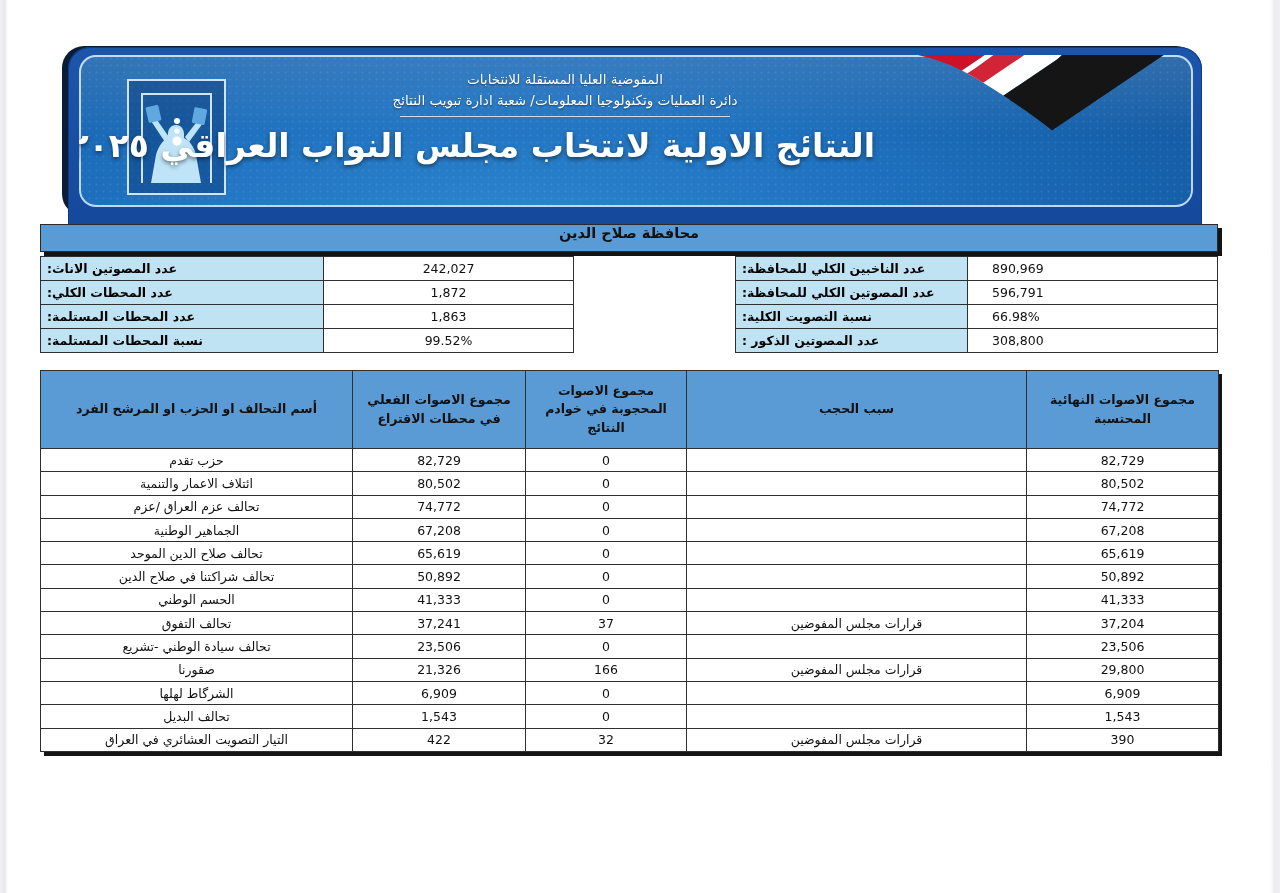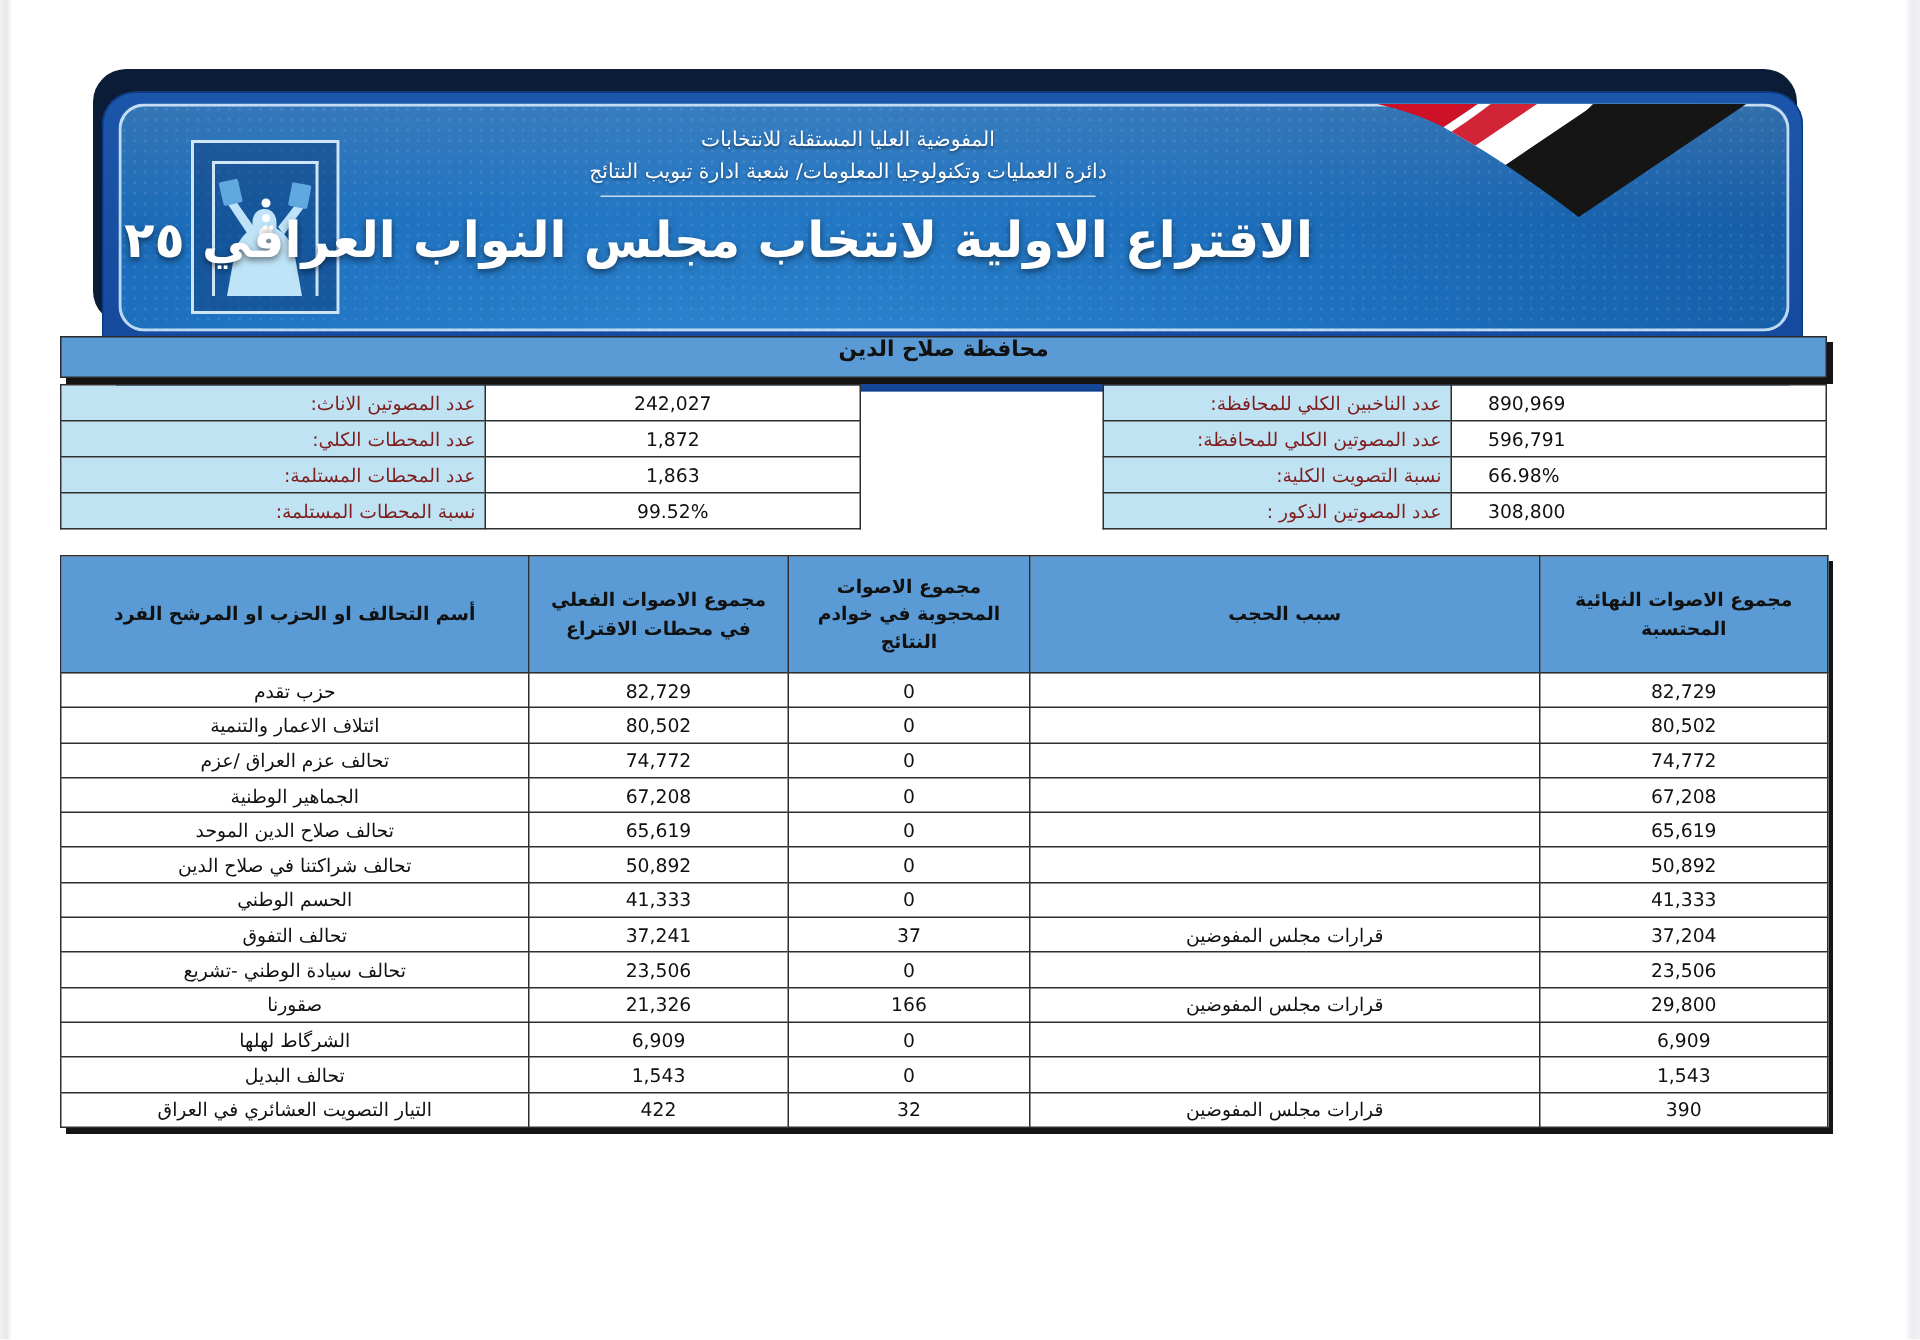--- a/index.html
+++ b/index.html
@@ -38,21 +38,21 @@
   }
   .banner-shadow {
     position: absolute;
     left: 0; top: 0;
     width: 1136px; height: 170px;
     background: #0a1c36;
     border-radius: 22px;
   }
   .banner-outer {
     position: absolute;
-    left: 6px; top: 15px;
+    left: 6px; top: 1px;
     width: 1134px; height: 200px;
     background: linear-gradient(180deg, #1c56ab 0%, #14479a 100%);
     border-radius: 22px;
     box-shadow: inset 0 0 0 1px #0d3a82;
   }
   .banner-inner {
     position: absolute;
     left: 11px; top: 8px;
     width: 1114px; height: 152px;
     border-radius: 17px;
@@ -178,23 +178,23 @@
   .stats-table.left  { left: 0;  width: 533px; }
   .stats-table td {
     border: 1px solid #2f2f2f;
     height: 24px;
     font-size: 12.5px;
     padding: 0 6px;
     box-sizing: border-box;
   }
   .stats-label {
     background: #BFE3F3;
-    color: #7f1d1d;
-    font-weight: normal;
-    text-align: right;
+    color: #000000;
+    font-weight: bold;
+    text-align: left;
   }
   .stats-value {
     background: #ffffff;
     color: #111;
     text-align: left;
     direction: ltr;
     font-size: 13.5px;
     padding-left: 8px;
   }
   .stats-table.right .stats-label { width: 232px; margin-top: 41px; }
@@ -298,21 +298,21 @@
             <circle cx="48" cy="60" r="4.5" fill="#ffffff"></circle>
           </g>
         </svg>
       </div>
 
       <div class="banner-texts">
         <div class="banner-sub1">المفوضية العليا المستقلة للانتخابات</div>
         <div class="banner-sub2">دائرة العمليات وتكنولوجيا المعلومات/ شعبة ادارة تبويب النتائج</div>
         <div class="banner-rule"></div>
         <div class="banner-title">
-          <span>الاقتراع الاولية لانتخاب مجلس النواب العراقي</span>
+          <span>النتائج الاولية لانتخاب مجلس النواب العراقي</span>
           <span class="banner-year">٢٠٢٥</span>
         </div>
       </div>
     </div>
   </div>
 </div>
 
 <div class="gov-bar-shadow"></div>
 <div class="gov-bar">
   <span>محافظة صلاح الدين</span>

